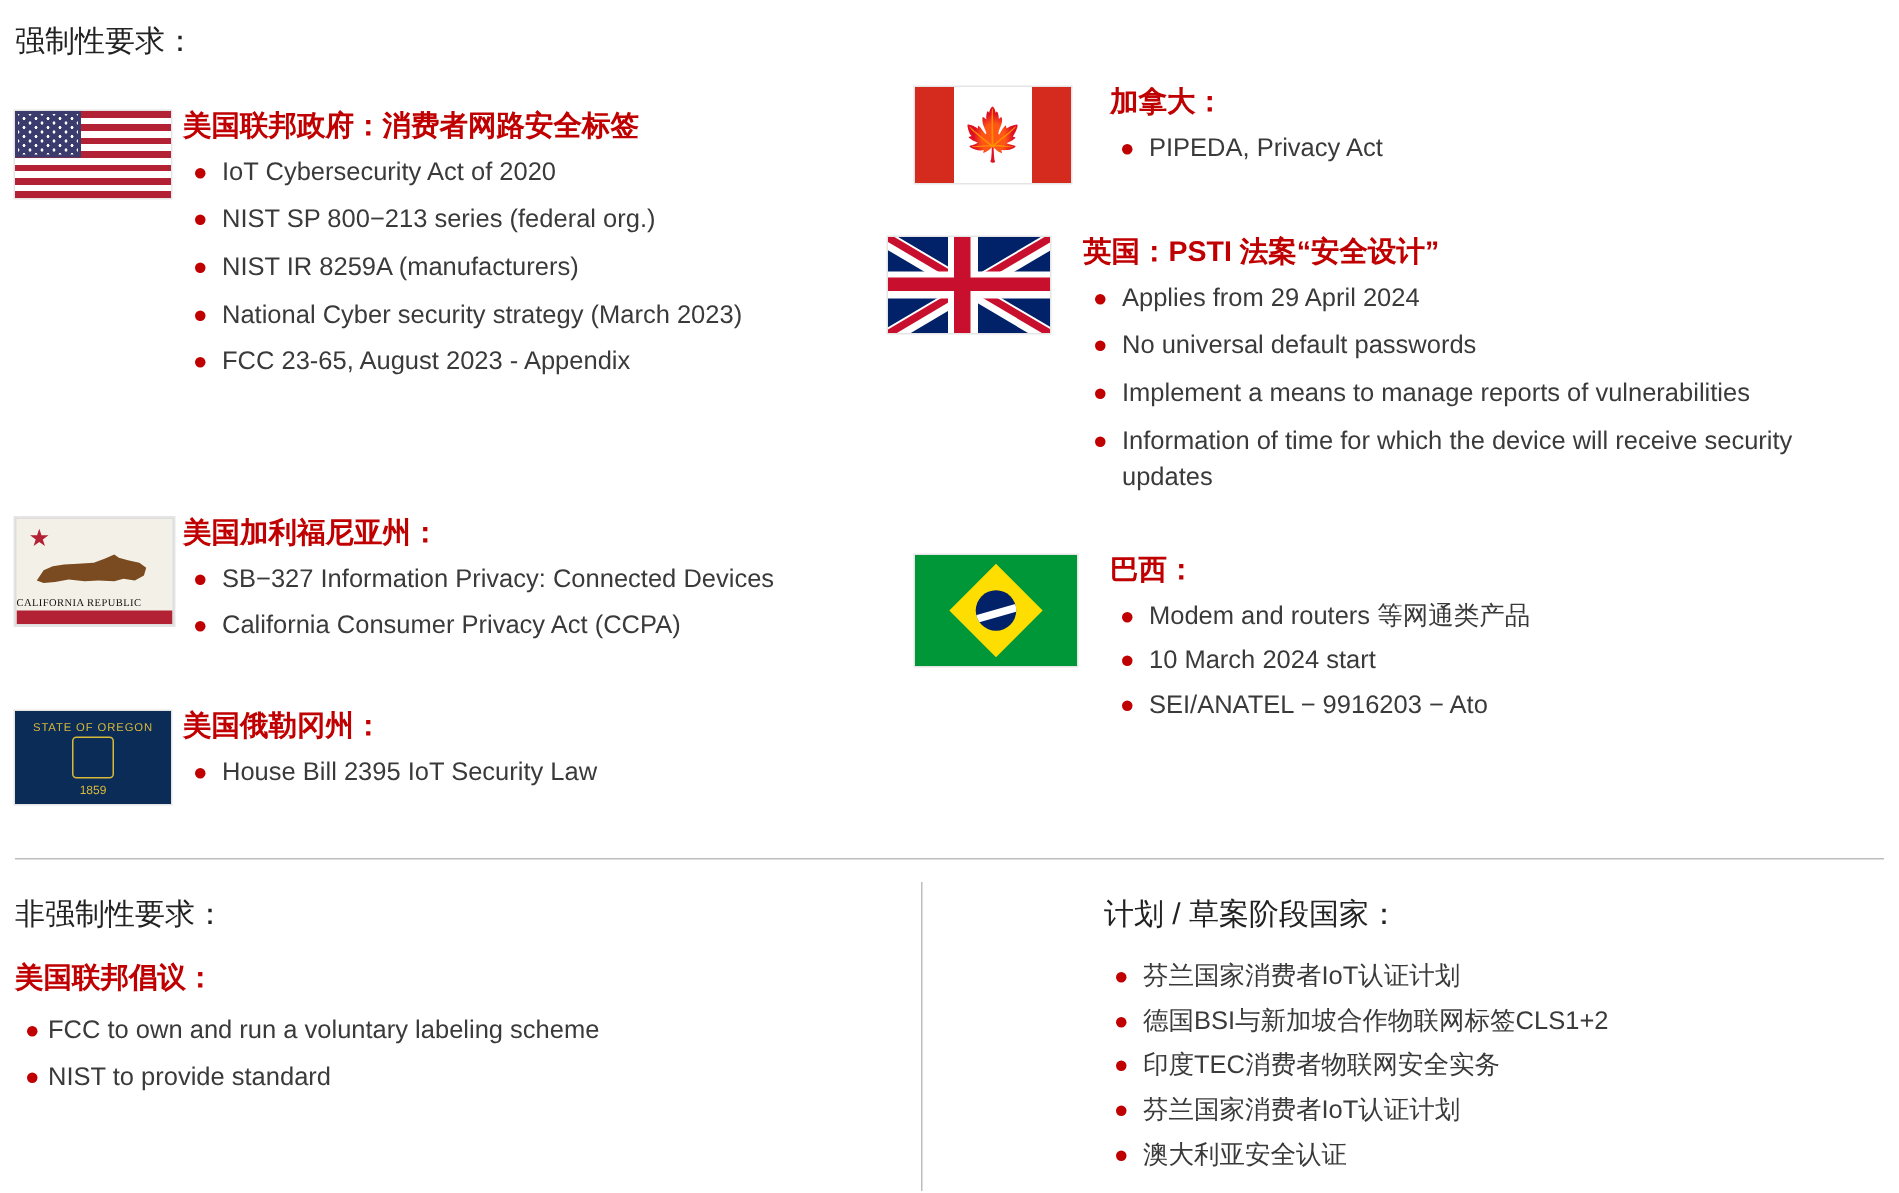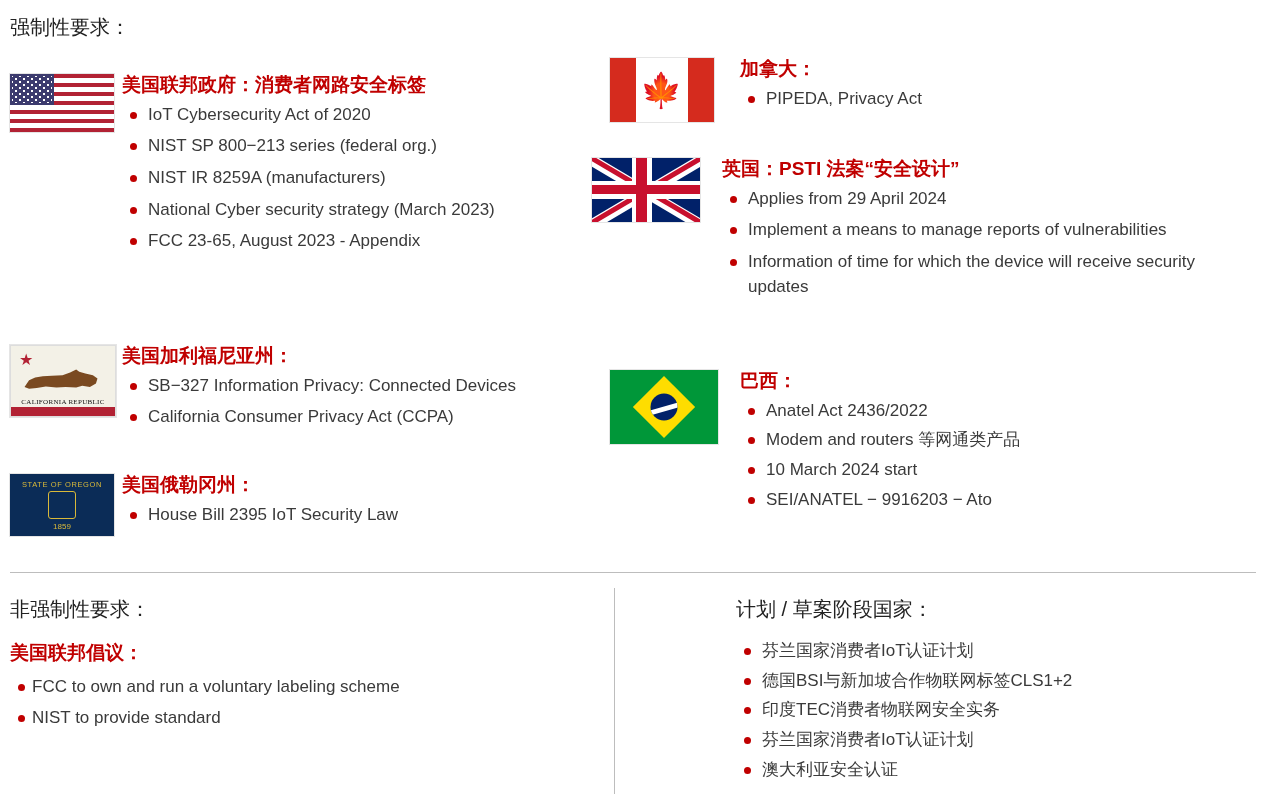--- a/index.html
+++ b/index.html
@@ -115,21 +115,21 @@
     clip-path: polygon(2% 82%, 8% 58%, 16% 48%, 26% 44%, 38% 42%, 52% 40%, 62% 30%,
                        70% 20%, 74% 28%, 82% 34%, 92% 40%, 98% 52%, 96% 70%, 88% 82%,
                        78% 78%, 70% 84%, 56% 82%, 44% 84%, 30% 80%, 18% 86%, 8% 88%);
   }
   .flag-ca .ca-bar {
     position: absolute; left: 0; right: 0; bottom: 0;
     height: 9px; background: #b22234;
   }
   .flag-ca .ca-text {
     position: absolute; left: 0; right: 0; bottom: 10px;
-    text-align: center; font-size: 7px; letter-spacing: 0.3px;
+    text-align: left; font-size: 7px; letter-spacing: 0.3px;
     color: #111; font-family: "Liberation Serif", serif;
   }
   
   .flag-or { width: 104px; height: 62px; background: #0b2c57; }
   .flag-or .or-top {
     position: absolute; left: 0; right: 0; top: 6px;
     text-align: center; color: #d9b93a; font-size: 7.5px; letter-spacing: 0.6px;
   }
   .flag-or .or-shield {
     position: absolute; left: 50%; top: 17px; transform: translateX(-50%);
@@ -272,39 +272,39 @@
         <i class="cw-h"></i>
         <i class="cw-v"></i>
         <i class="cr-h"></i>
         <i class="cr-v"></i>
       </div>
     </div>
     <div class="textcol">
       <div class="group-title">英国：PSTI 法案“安全设计”</div>
       <ul class="bullets">
         <li>Applies from 29 April 2024</li>
+        <li>No universal default passwords</li>
         <li>Implement a means to manage reports of vulnerabilities</li>
         <li>Information of time for which the device will receive security updates</li>
       </ul>
     </div>
   </div>
 
   <div class="block" style="left:610px; top:370px; width:655px;">
     <div class="flagcol" style="width:130px; flex:0 0 130px;">
       <div class="flag flag-br">
         <div class="rhomb"></div>
         <div class="globe">
           <div class="band"></div>
         </div>
       </div>
     </div>
     <div class="textcol">
       <div class="group-title">巴西：</div>
       <ul class="bullets tight">
-        <li>Anatel Act 2436/2022</li>
         <li>Modem and routers 等网通类产品</li>
         <li>10 March 2024 start</li>
         <li>SEI/ANATEL − 9916203 − Ato</li>
       </ul>
     </div>
   </div>
 
   <div class="hrule" style="left:10px; top:572px; width:1246px; height:1px;"></div>
 
   <div class="section-title" style="position:absolute; left:10px; top:596px;">非强制性要求：</div>

